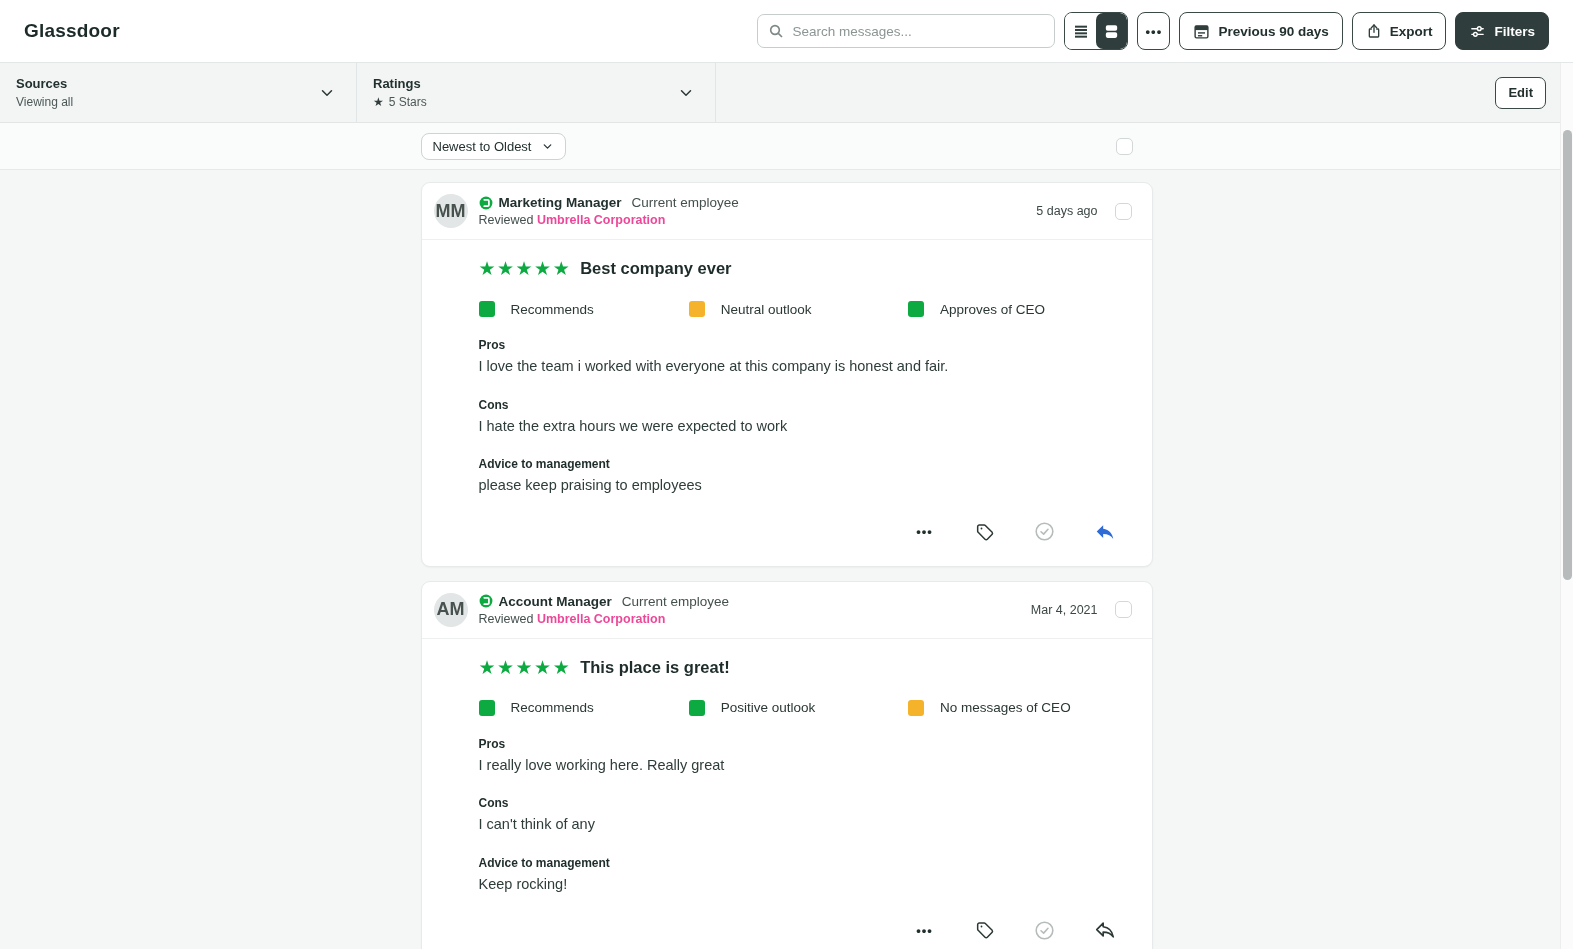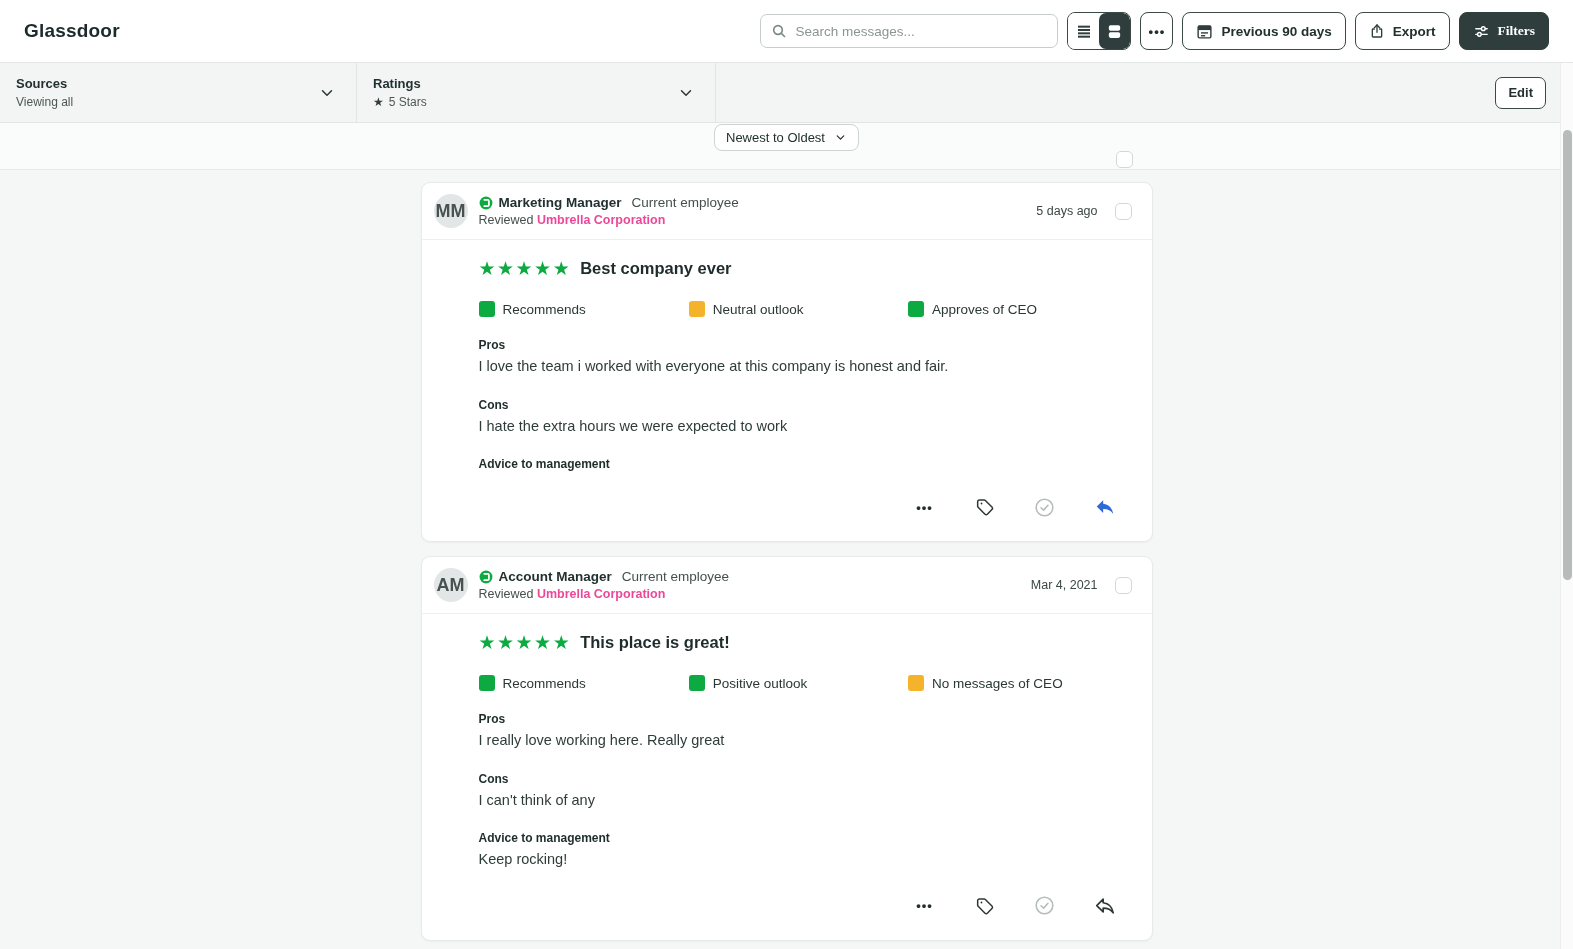--- a/index.html
+++ b/index.html
@@ -23,21 +23,21 @@
     border:none; outline:none; flex:1; font-size:13.5px; color:#33413f; background:transparent;
     font-family:inherit;
   }
   .search-box input::placeholder { color:#8b9694; }
   .btn {
     height:38px; background:#fff; border:1px solid #3a4846; border-radius:8px;
     display:inline-flex; align-items:center; justify-content:center; gap:8px;
     font-size:13.5px; font-weight:bold; color:#22312f; padding:0 13px; cursor:pointer;
     font-family:inherit;
   }
-  .btn-dark { background:#2f3e3c; color:#fff; border-color:#2f3e3c;font-family:Liberation Serif, serif; }
+  .btn-dark { background:#2f3e3c; color:#fff; border-color:#2f3e3c; }
   .seg {
     height:38px; border:1px solid #3a4846; border-radius:8px; background:#fff;
     display:flex; overflow:hidden;
   }
   .seg button {
     width:31px; height:100%; border:none; background:#fff; display:flex;
     align-items:center; justify-content:center; cursor:pointer; padding:0;
   }
   .seg button.active { background:#2f3e3c; border-radius:7px; }
   .btn-more { width:33px; padding:0; font-size:12px; letter-spacing:1px; }
@@ -56,21 +56,21 @@
   .flabel { font-size:13px; font-weight:bold; color:#22312f; margin-bottom:4px; }
   .fvalue { font-size:12px; color:#4c5856; display:flex; align-items:center; gap:5px; }
   .fstar { font-size:12px; color:#303d3b; }
   .fspacer { flex:1; display:flex; align-items:center; justify-content:flex-end; padding-right:27px; }
   .btn-edit { height:32px; font-size:13px; padding:0 12px; border-radius:7px; }
   
   .sortrow {
     height:47px; background:#fafbfb; border-bottom:1px solid #e6e9e9;
     display:flex; align-items:center;
   }
-  .row-inner { width:732px; margin:0 auto; display:flex; align-items:center;flex-direction:column; }
+  .row-inner { width:732px; margin:0 auto; display:flex; align-items:center; }
   .sort-pill {
     height:27px; background:#fff; border:1px solid #ced3d3; border-radius:8px;
     display:inline-flex; align-items:center; gap:9px; padding:0 11px; font-size:13px;
     color:#22312f; cursor:pointer; font-family:inherit;
   }
   .checkbox {
     width:17px; height:17px; background:#fff; border:1px solid #d2d7d7; border-radius:5px;
     display:inline-block; cursor:pointer;
   }
   .sortrow .checkbox { margin-left:auto; margin-right:20px; }
@@ -97,21 +97,21 @@
   .who-line2 { font-size:12.5px; color:#44504e; margin-top:3px; }
   .who-line2 b { color:#ec4899; }
   .head-right { margin-left:auto; display:flex; align-items:center; gap:17px; }
   .rdate { font-size:12.5px; color:#3c4846; }
   .card-body { padding:19px 24px 14px 57px; }
   .title-row { display:flex; align-items:center; gap:9px; }
   .stars { color:#0caa41; font-size:19px; letter-spacing:1.5px; line-height:1;
            font-family:"DejaVu Sans",sans-serif; }
   .rtitle { font-size:16.5px; font-weight:bold; color:#1e2d2b; }
   .tags { display:flex; margin-top:23px; }
-  .tag { display:flex; align-items:center; gap:8px; width:237px; }
+  .tag { display:flex; align-items:center; gap:16px; width:237px; }
   .tag:first-child { width:227px; }
   .sq { width:16px; height:16px; border-radius:3px; flex:0 0 auto; }
   .tag-label { font-size:13.5px; color:#2b3836; }
   .sec-h { font-size:12px; font-weight:bold; color:#1e2d2b; margin-top:21px; }
   .sec-p { font-size:14.5px; color:#2e3c3a; margin-top:5px; line-height:1.35; }
   .actions {
     display:flex; justify-content:flex-end; align-items:center; gap:26px;
     padding:24px 6px 8px 0;
   }
   .act { width:34px; height:24px; display:flex; align-items:center; justify-content:center;
@@ -286,20 +286,21 @@
         <div class="tag">
           <span class="sq" style="background-color: rgb(12, 170, 65);"></span>
           <span class="tag-label">Approves of CEO</span>
         </div>
       </div>
       <h3 class="sec-h">Pros</h3>
       <p class="sec-p">I love the team i worked with everyone at this company is honest and fair.</p>
       <h3 class="sec-h">Cons</h3>
       <p class="sec-p">I hate the extra hours we were expected to work</p>
       <h3 class="sec-h">Advice to management</h3>
+      <p class="sec-p">please keep praising to employees</p>
       <div class="actions">
         <button class="act">
           <span class="dots">•••</span>
         </button>
         <button class="act">
           <svg width="20" height="20" viewBox="0 0 24 24" fill="none" stroke="#2b3836" stroke-width="1.8" stroke-linejoin="round">
               <path d="M20.6 12.4l-8.2-8.2a2 2 0 0 0-1.4-.6H5.2a2 2 0 0 0-2 2V11a2 2 0 0 0 .6 1.4l8.2 8.2a2 2 0 0 0 2.8 0l5.8-5.8a2 2 0 0 0 0-2.4z"></path>
               <circle cx="7.8" cy="7.8" r="1.1" fill="#2b3836" stroke="none"></circle>
             </svg>
         </button>

